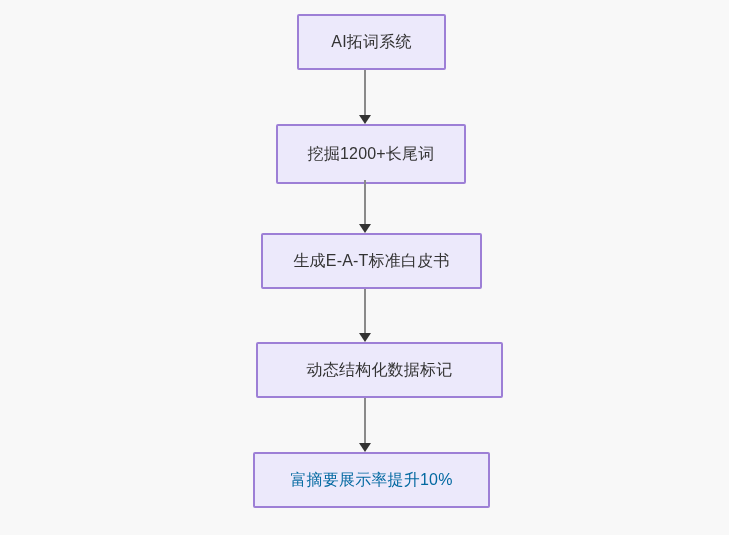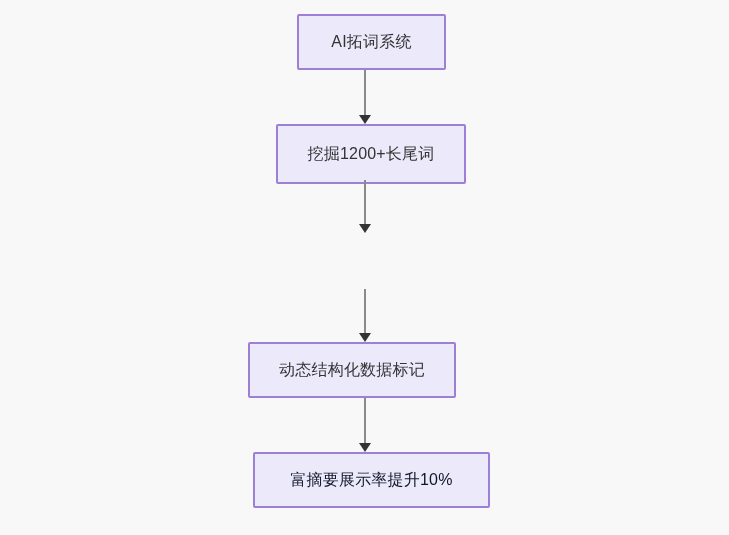--- a/index.html
+++ b/index.html
@@ -75,32 +75,35 @@
 
   <div class="node" id="box-node-2" style="left: 276px; top: 124px; width: 190px; height: 60px; background: rgb(236, 233, 251); border-color: rgb(157, 127, 214); color: rgb(51, 51, 51);">
     <span class="node-label">挖掘1200+长尾词</span>
   </div>
 
   <div class="connector" id="conn-edge-2" style="left: 359px; top: 180px; height: 53px;">
     <span class="line" style="height: 45px; background: rgb(138, 138, 138);"></span>
     <span class="arrowhead" style="border-top-color: rgb(51, 51, 51);"></span>
   </div>
 
+  <div class="node" id="box-node-3" style="left: 261px; top: 233px; width: 221px; height: 56px; background: rgb(236, 233, 251); border-color: rgb(157, 127, 214); color: rgb(51, 51, 51);">
+    <span class="node-label">生成E-A-T标准白皮书</span>
+  </div>
 
   <div class="connector" id="conn-edge-3" style="left: 359px; top: 289px; height: 53px;">
     <span class="line" style="height: 45px; background: rgb(138, 138, 138);"></span>
     <span class="arrowhead" style="border-top-color: rgb(51, 51, 51);"></span>
   </div>
 
-  <div class="node" id="box-node-4" style="left: 248px; top: 342px; width: 208px; height: 56px; background: rgb(236, 233, 251); border-color: rgb(157, 127, 214); color: rgb(51, 51, 51);">
+  <div class="node" id="box-node-4" style="left: 256px; top: 342px; width: 247px; height: 56px; background: rgb(236, 233, 251); border-color: rgb(157, 127, 214); color: rgb(51, 51, 51);">
     <span class="node-label">动态结构化数据标记</span>
   </div>
 
   <div class="connector" id="conn-edge-4" style="left: 359px; top: 398px; height: 54px;">
     <span class="line" style="height: 46px; background: rgb(138, 138, 138);"></span>
     <span class="arrowhead" style="border-top-color: rgb(51, 51, 51);"></span>
   </div>
 
-  <div class="node" id="box-node-5" style="left: 253px; top: 452px; width: 237px; height: 56px; background: rgb(236, 233, 251); border-color: rgb(157, 127, 214); color: #0f172a;">
+  <div class="node" id="box-node-5" style="left: 253px; top: 452px; width: 237px; height: 56px; background: rgb(236, 233, 251); border-color: rgb(157, 127, 214); color: #0369a1;">
     <span class="node-label">富摘要展示率提升10%</span>
   </div>
 
 </div>
 
 </body></html>

